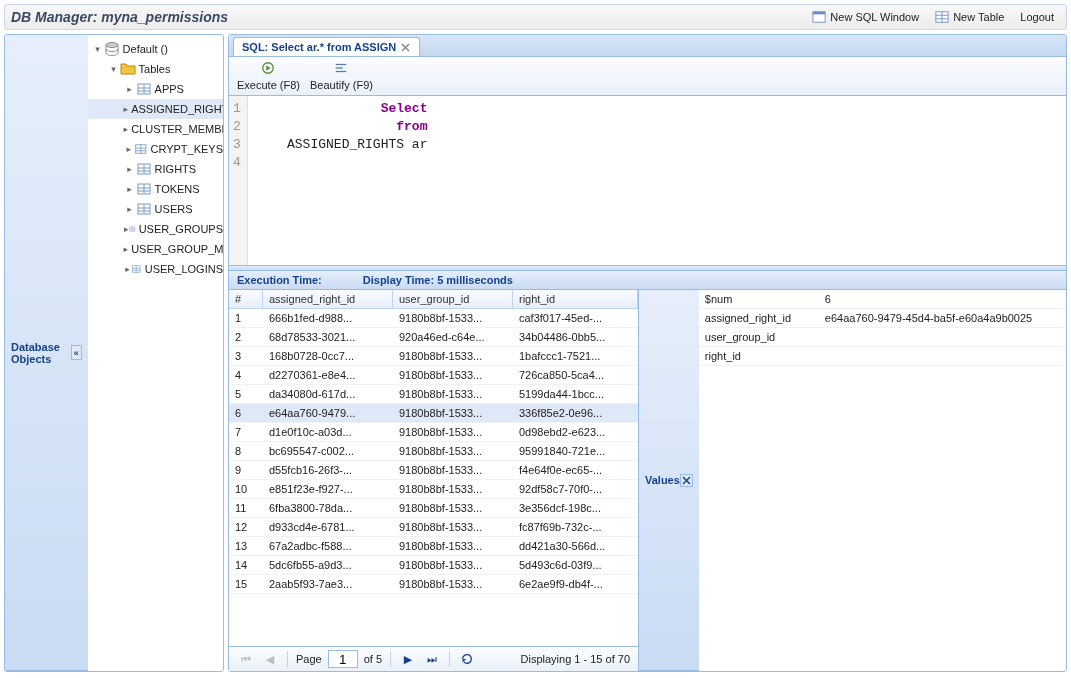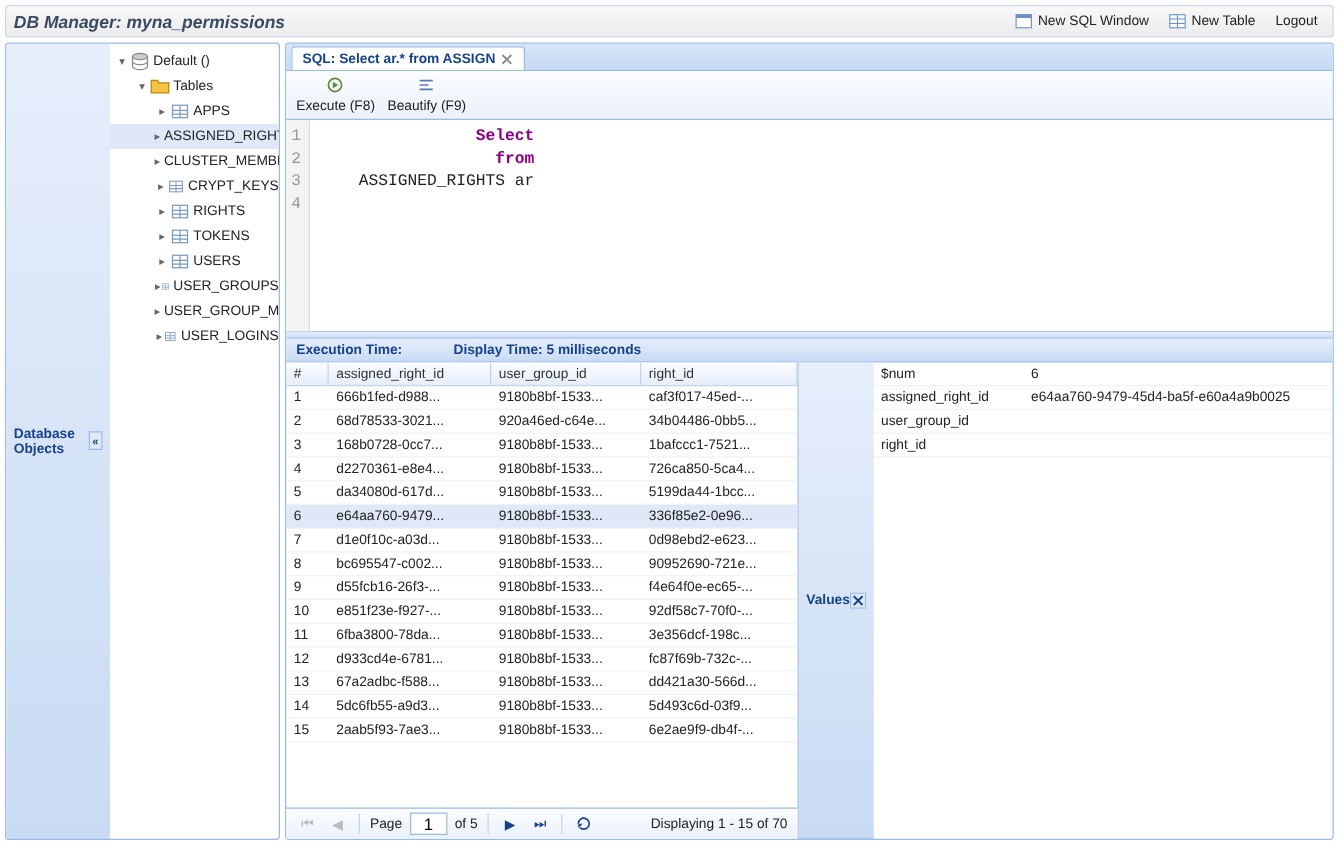--- a/index.html
+++ b/index.html
@@ -424,21 +424,21 @@
             <div class="grid-row">
               <div class="cell">7</div>
               <div class="cell">d1e0f10c-a03d...</div>
               <div class="cell">9180b8bf-1533...</div>
               <div class="cell">0d98ebd2-e623...</div>
             </div>
             <div class="grid-row">
               <div class="cell">8</div>
               <div class="cell">bc695547-c002...</div>
               <div class="cell">9180b8bf-1533...</div>
-              <div class="cell">90952690-721e...</div>
+              <div class="cell">95991840-721e...</div>
             </div>
             <div class="grid-row">
               <div class="cell">9</div>
               <div class="cell">d55fcb16-26f3-...</div>
               <div class="cell">9180b8bf-1533...</div>
               <div class="cell">f4e64f0e-ec65-...</div>
             </div>
             <div class="grid-row">
               <div class="cell">10</div>
               <div class="cell">e851f23e-f927-...</div>

